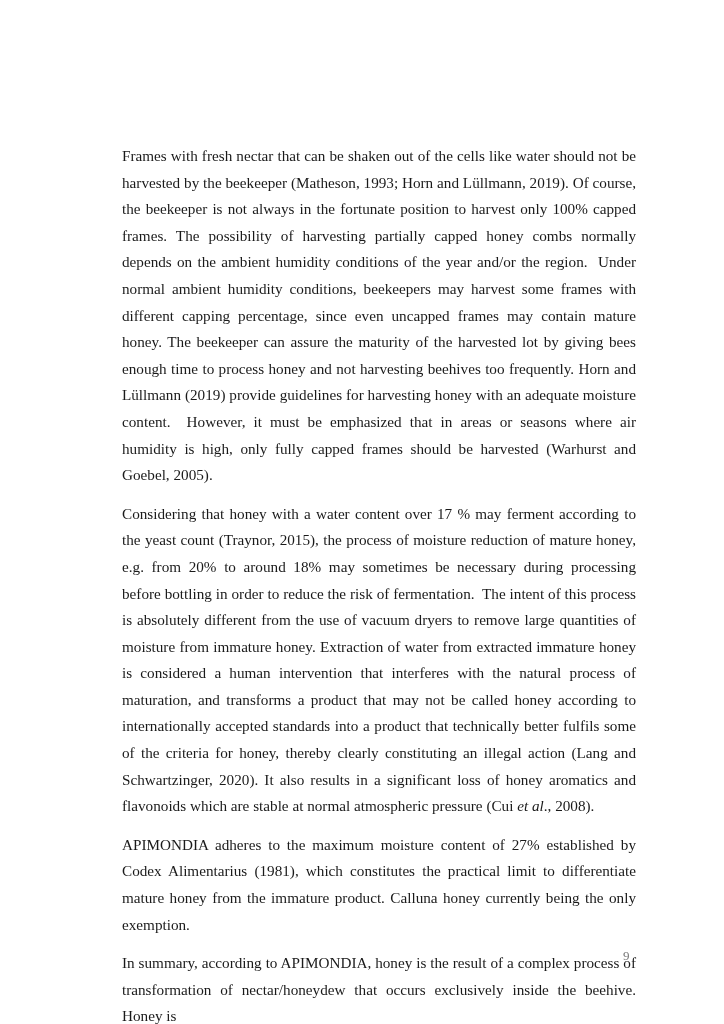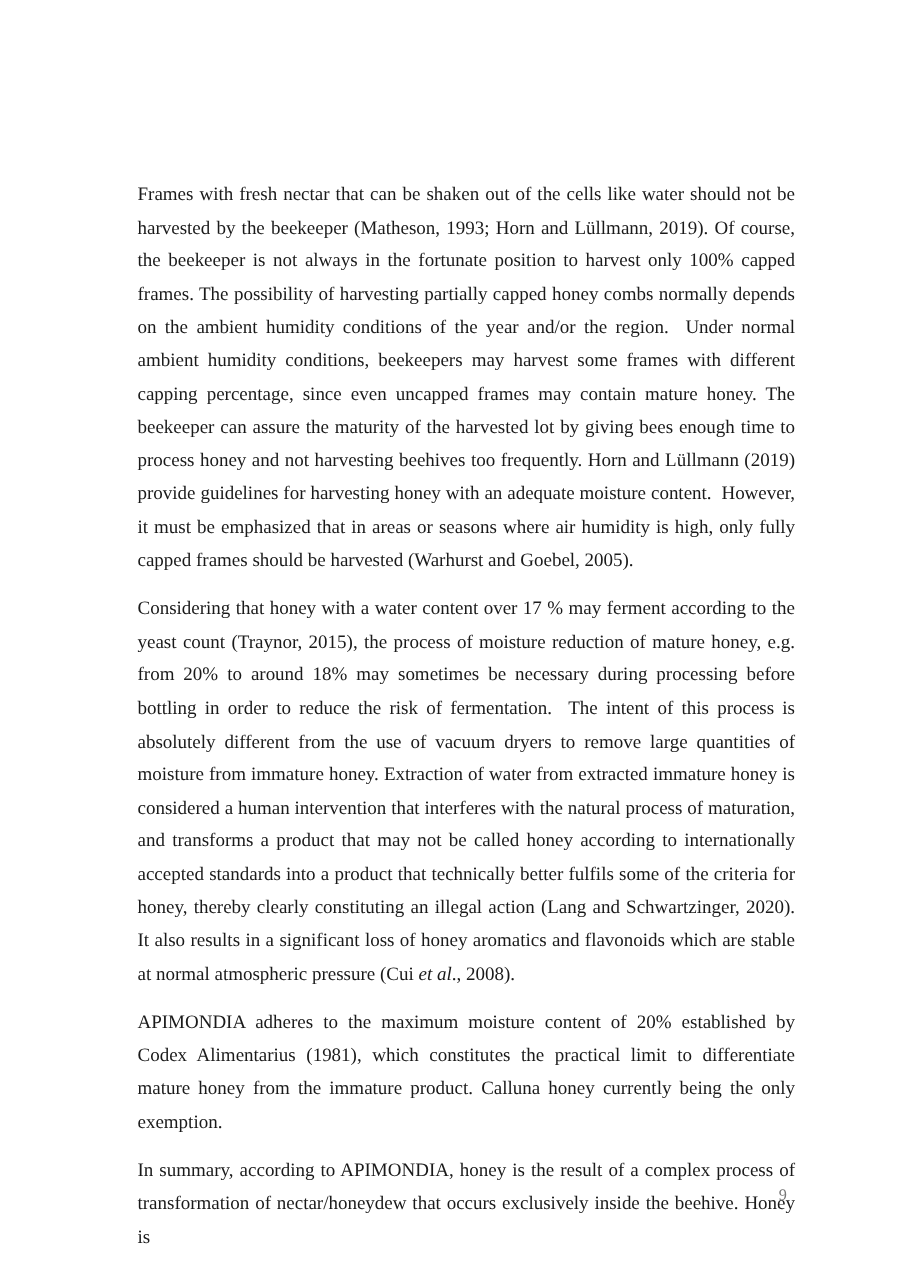--- a/index.html
+++ b/index.html
@@ -5,30 +5,30 @@
   html, body { margin: 0; padding: 0; background: #ffffff; }
   body { width: 724px; height: 1024px; position: relative; overflow: hidden; }
   .page {
     position: absolute; left: 0; top: 0; width: 724px; height: 1024px; background: #ffffff;
   }
   .content {
     position: absolute; left: 110px; top: 143px; width: 526px;
     font-family: "Liberation Serif", serif; font-size: 15.2px; line-height: 26.6px;
     color: #1a1a1a; text-align: justify;
   }
-  .content p { margin: 0 0 12px 0; }
+  .content p { margin: 0 0 12px 12px; }
   .page-number {
     position: absolute; left: 623px; top: 948px;
     font-family: "Liberation Serif", serif; font-size: 13px; color: #777;
   }
 </style>
 </head>
 <body>
 
 <div class="page">
   <div class="content">
     <p>Frames with fresh nectar that can be shaken out of the cells like water should not be harvested by the beekeeper (Matheson, 1993; Horn and Lüllmann, 2019). Of course, the beekeeper is not always in the fortunate position to harvest only 100% capped frames. The possibility of harvesting partially capped honey combs normally depends on the ambient humidity conditions of the year and/or the region.&nbsp; Under normal ambient humidity conditions, beekeepers may harvest some frames with different capping percentage, since even uncapped frames may contain mature honey. The beekeeper can assure the maturity of the harvested lot by giving bees enough time to process honey and not harvesting beehives too frequently. Horn and Lüllmann (2019) provide guidelines for harvesting honey with an adequate moisture content.&nbsp; However, it must be emphasized that in areas or seasons where air humidity is high, only fully capped frames should be harvested (Warhurst and Goebel, 2005).</p>
     <p>Considering that honey with a water content over 17 % may ferment according to the yeast count (Traynor, 2015), the process of moisture reduction of mature honey, e.g. from 20% to around 18% may sometimes be necessary during processing before bottling in order to reduce the risk of fermentation.&nbsp; The intent of this process is absolutely different from the use of vacuum dryers to remove large quantities of moisture from immature honey. Extraction of water from extracted immature honey is considered a human intervention that interferes with the natural process of maturation, and transforms a product that may not be called honey according to internationally accepted standards into a product that technically better fulfils some of the criteria for honey, thereby clearly constituting an illegal action (Lang and Schwartzinger, 2020). It also results in a significant loss of honey aromatics and flavonoids which are stable at normal atmospheric pressure (Cui <i>et al</i>., 2008).</p>
-    <p>APIMONDIA adheres to the maximum moisture content of 20% established by Codex Alimentarius (1981), which constitutes the practical limit to differentiate mature honey from the immature product. Calluna honey currently being the only exemption.</p>
+    <p>APIMONDIA adheres to the maximum moisture content of 27% established by Codex Alimentarius (1981), which constitutes the practical limit to differentiate mature honey from the immature product. Calluna honey currently being the only exemption.</p>
     <p>In summary, according to APIMONDIA, honey is the result of a complex process of transformation of nectar/honeydew that occurs exclusively inside the beehive. Honey is</p>
   </div>
   <div class="page-number">9</div>
 </div>
 
 </body></html>

